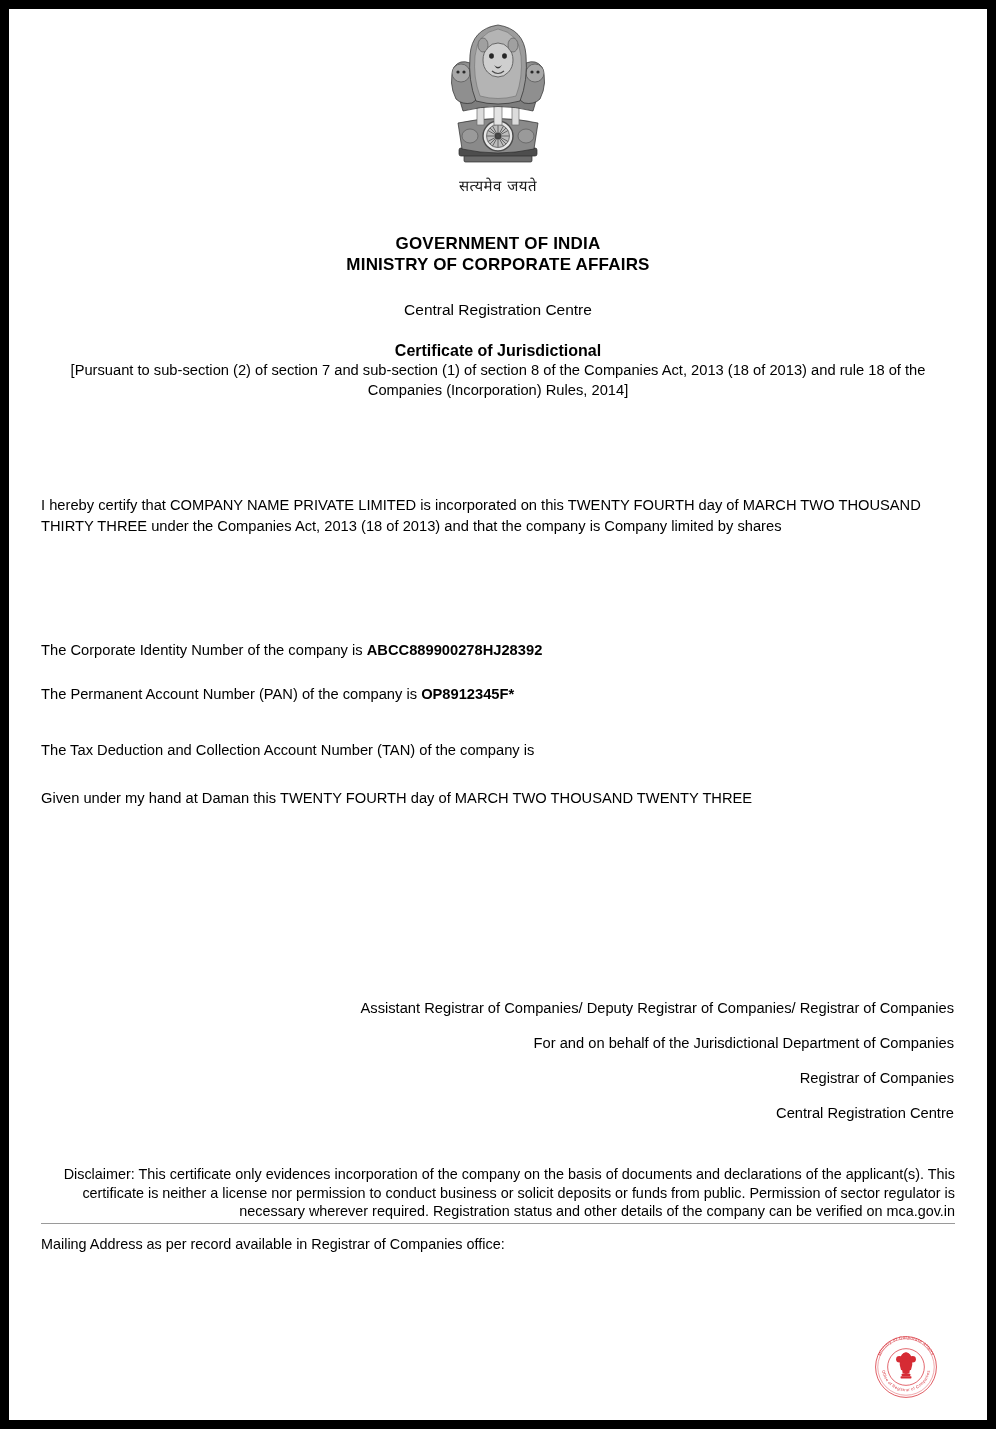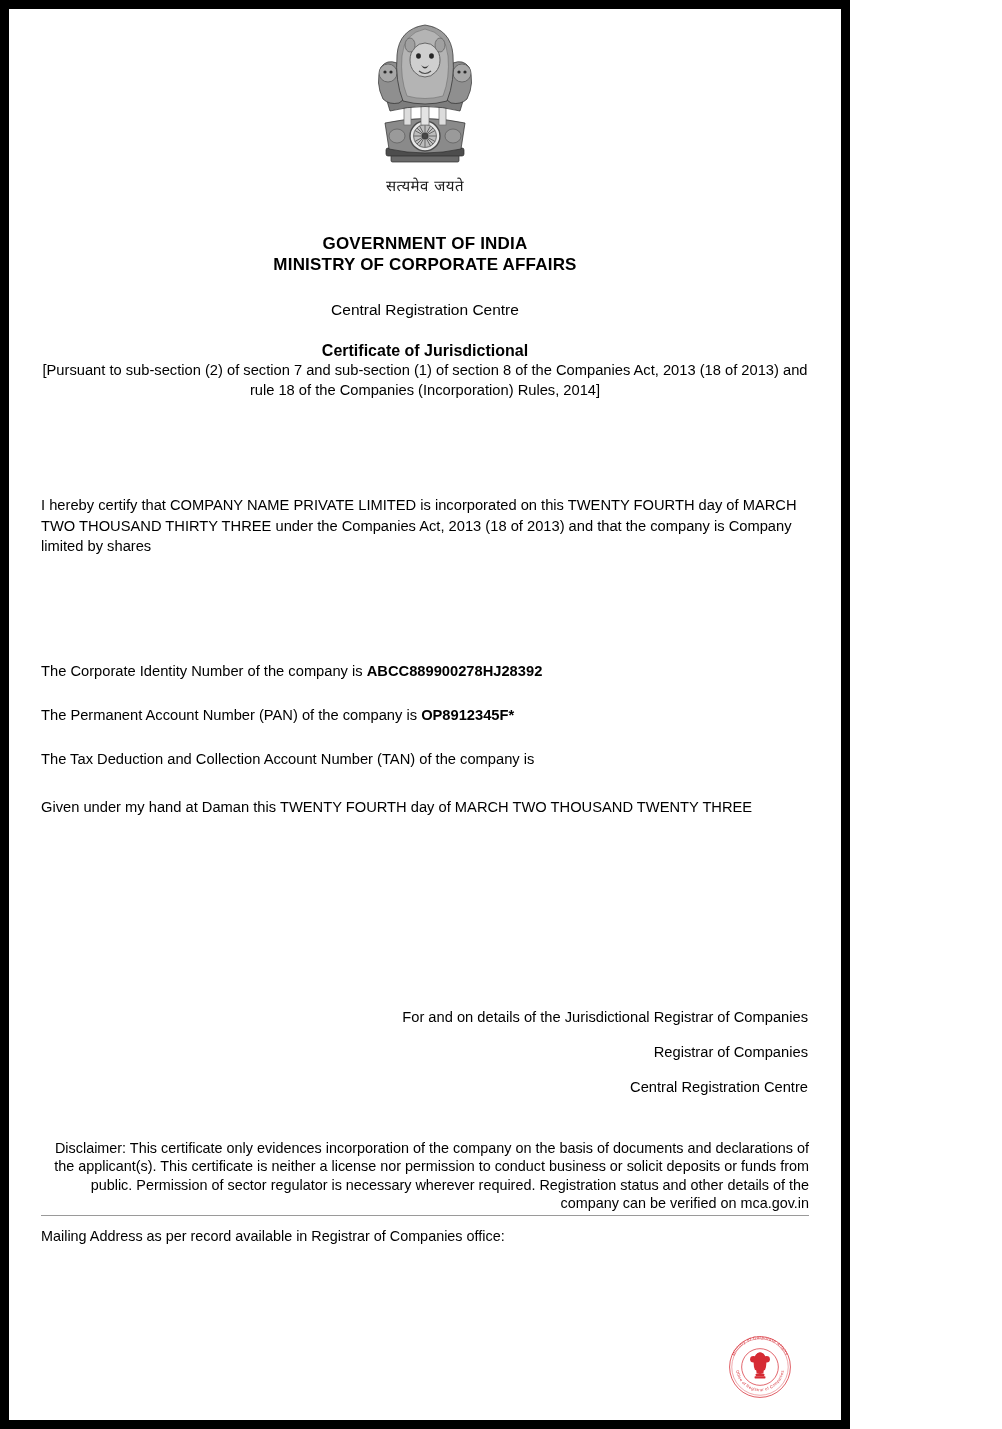--- a/index.html
+++ b/index.html
@@ -8,21 +8,21 @@
     padding: 0;
     background: #ffffff;
   }
   body {
     font-family: "Liberation Sans", sans-serif;
     color: #000000;
   }
 
   .page {
     position: relative;
-    width: 850px;
+    width: 996px;
     height: 1429px;
     box-sizing: border-box;
     background: #f97316;
     border: 9px solid #000000;
     overflow: hidden;
   }
 
   .page-inner {
     position: relative;
     width: 100%;
@@ -86,21 +86,21 @@
     line-height: 20.5px;
     margin-top: 95px;
     text-align: left;
   }
   .id-line {
     font-size: 14.7px;
     line-height: 20px;
   }
   .id-line.cin { margin-top: 104px; }
   .id-line.pan { margin-top: 24px; }
-  .id-line.tan { margin-top: 24px; }
+  .id-line.tan { margin-top: 36px; }
   .id-value { font-weight: bold; }
 
   .given-line {
     font-size: 14.7px;
     line-height: 20px;
     margin-top: 28px;
   }
 
   
   .sign-block {
@@ -234,21 +234,22 @@
         <span>The Permanent Account Number (PAN) of the company is </span><span class="id-value">OP8912345F*</span>
       </div>
 
       <div class="id-line tan">
         <span>The Tax Deduction and Collection Account Number (TAN) of the company is</span><span class="id-value"></span>
       </div>
 
       <div class="given-line">Given under my hand at Daman this  TWENTY FOURTH day of MARCH  TWO THOUSAND TWENTY THREE</div>
 
       <div class="sign-block">
-        <div class="sign-line">For and on details of the Jurisdictional Registrar of Companies</div>
+        <div class="sign-line">Assistant Registrar of Companies/ Deputy Registrar of Companies/ Registrar of Companies</div>
+        <div class="sign-line">For and on behalf of the Jurisdictional Department of Companies</div>
         <div class="sign-line">Registrar of Companies</div>
         <div class="sign-line">Central Registration Centre</div>
       </div>
 
       <div class="disclaimer">Disclaimer: This certificate only evidences incorporation of the company on the basis of documents and declarations of the applicant(s). This certificate is neither a license nor permission to conduct business or solicit deposits or funds from public. Permission of sector regulator is necessary wherever required. Registration status and other details of the company can be verified on mca.gov.in</div>
 
       <div class="divider"></div>
 
       <div class="mailing-line">Mailing Address as per record available in Registrar of Companies office:</div>
 

